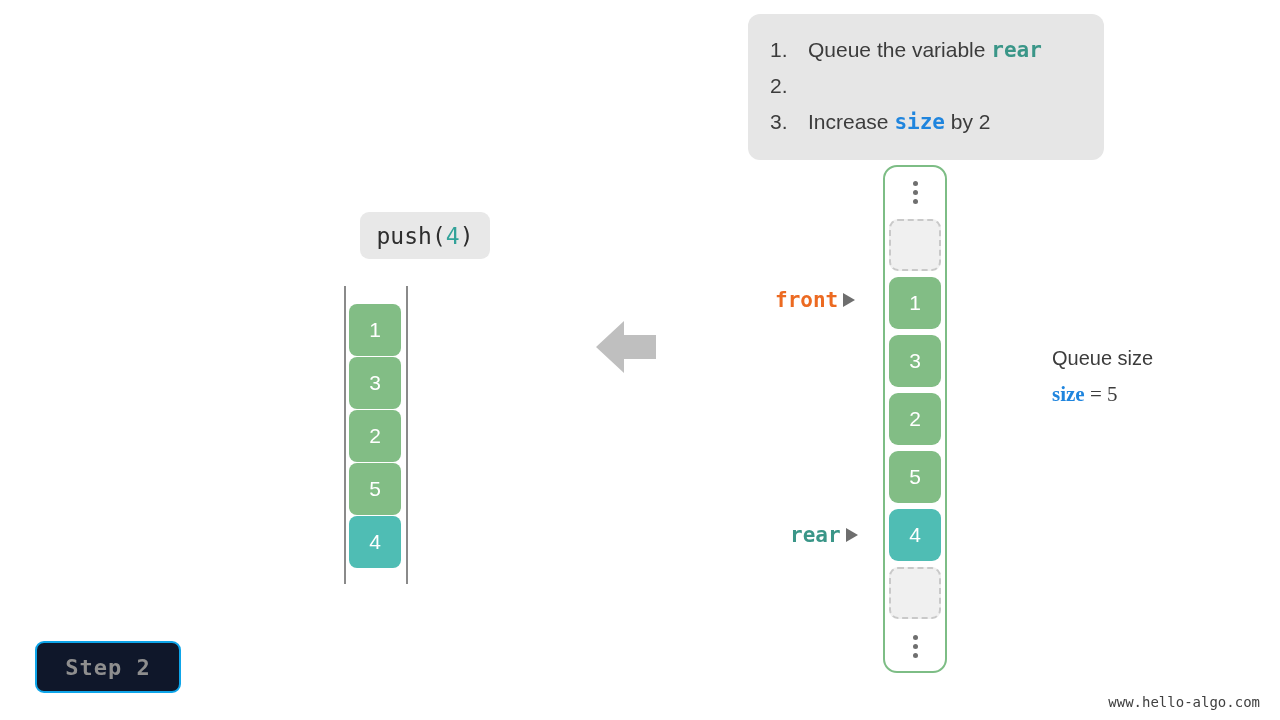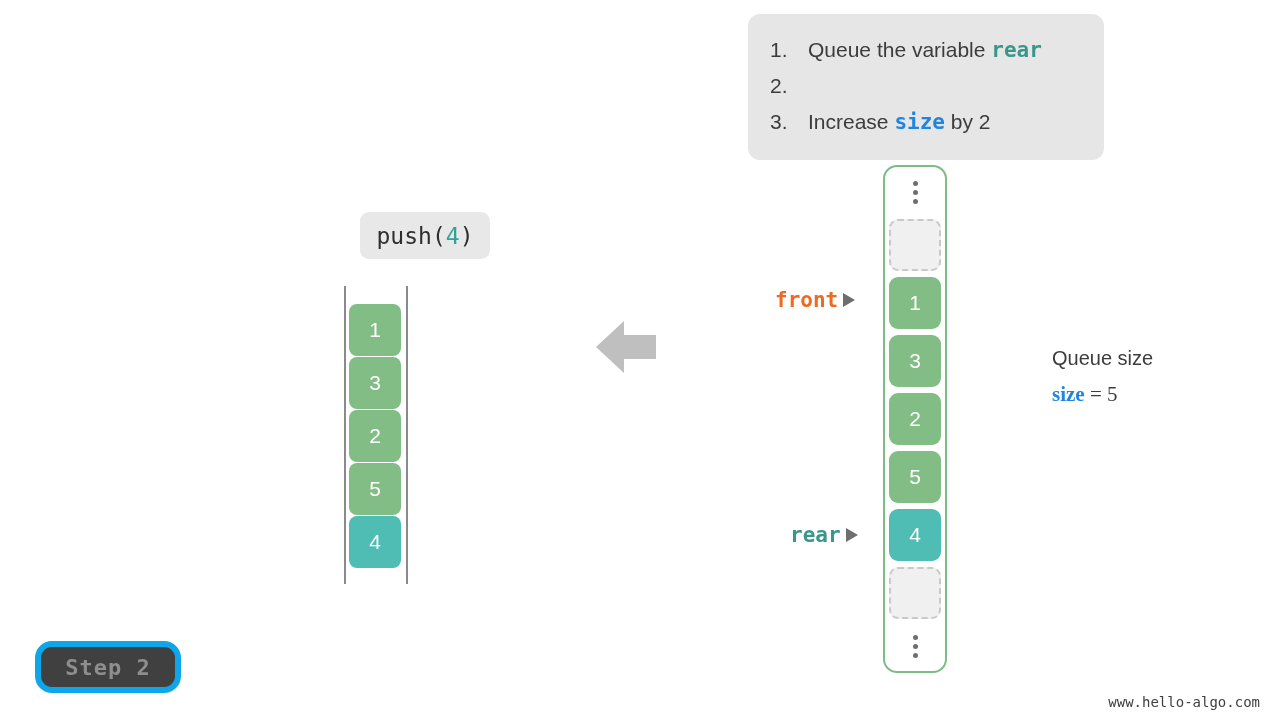--- a/index.html
+++ b/index.html
@@ -232,23 +232,23 @@
   .size-expr .kw-size { font-weight: bold; }
 
   
   .step-badge {
     position: absolute;
     left: 35px;
     top: 641px;
     width: 146px;
     height: 52px;
     box-sizing: border-box;
-    border: 6px solid #0ea5e9;
-    border-radius: 17px;
-    background: #404040;
+    border: 2px solid #0ea5e9;
+    border-radius: 9px;
+    background: #0f172a;
     display: flex;
     align-items: center;
     justify-content: center;
     font-family: "DejaVu Sans Mono", "Liberation Mono", monospace;
     font-weight: bold;
     font-size: 22px;
     color: #8e8e8e;
     letter-spacing: 1px;
   }
 

